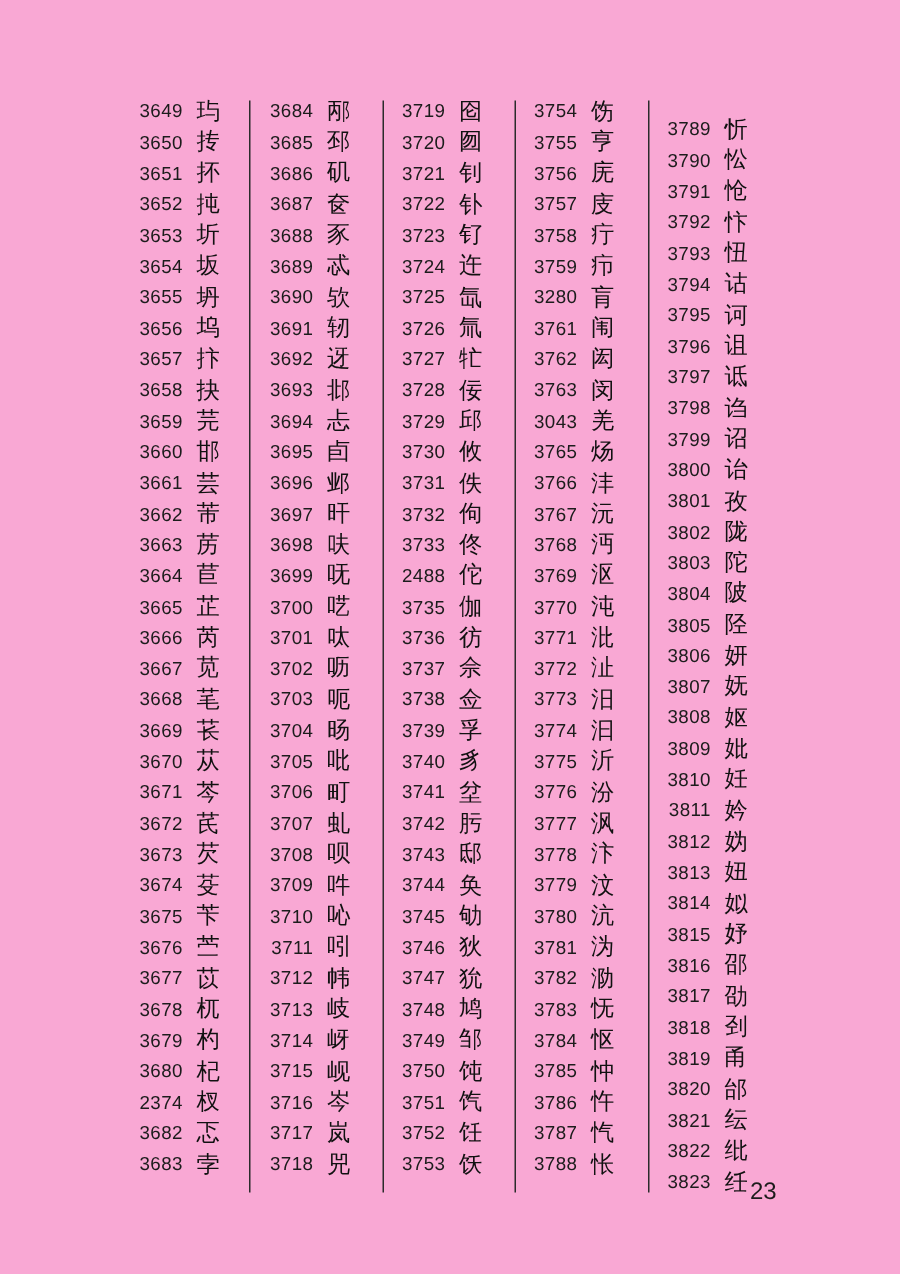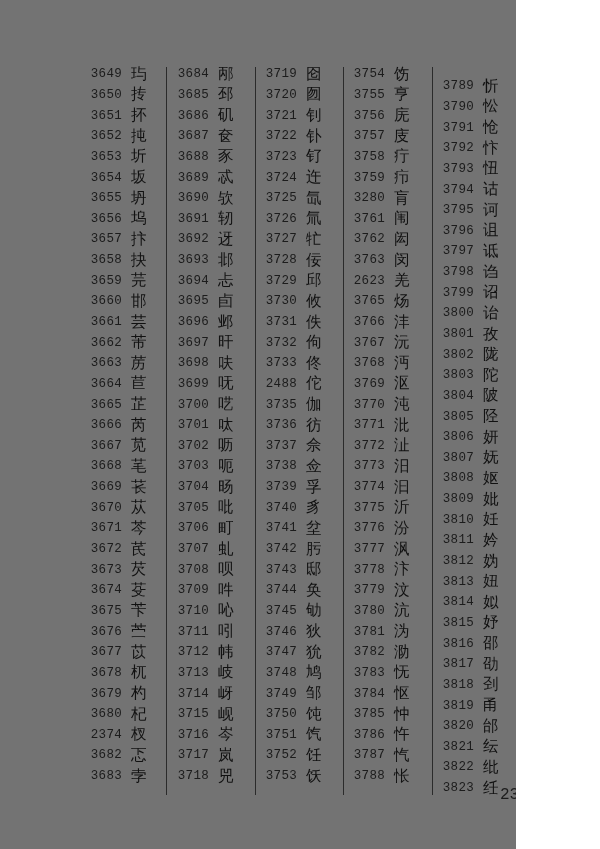--- a/index.html
+++ b/index.html
@@ -2,25 +2,25 @@
 <html><head>
 <meta charset="utf-8">
 <style>
   html, body {
     margin: 0;
     padding: 0;
     background: #ffffff;
   }
   #page {
     position: relative;
-    width: 516px;
+    width: 600px;
     height: 849px;
-    background: #737373;
+    background: #f9a8d4;
     overflow: hidden;
-    font-family: Liberation Mono, monospace;
+    font-family: Liberation Sans, sans-serif;
     color: #1c1c1c;
   }
   .char-column {
     position: absolute;
     top: 64px;
     width: 80px;
   }
   .row {
     display: flex;
     align-items: center;
@@ -521,21 +521,21 @@
       </div>
       <div class="row">
         <span class="num">3762</span>
         <span class="char">闳</span>
       </div>
       <div class="row">
         <span class="num">3763</span>
         <span class="char">闵</span>
       </div>
       <div class="row">
-        <span class="num">2623</span>
+        <span class="num">3043</span>
         <span class="char">羌</span>
       </div>
       <div class="row">
         <span class="num">3765</span>
         <span class="char">炀</span>
       </div>
       <div class="row">
         <span class="num">3766</span>
         <span class="char">沣</span>
       </div>

